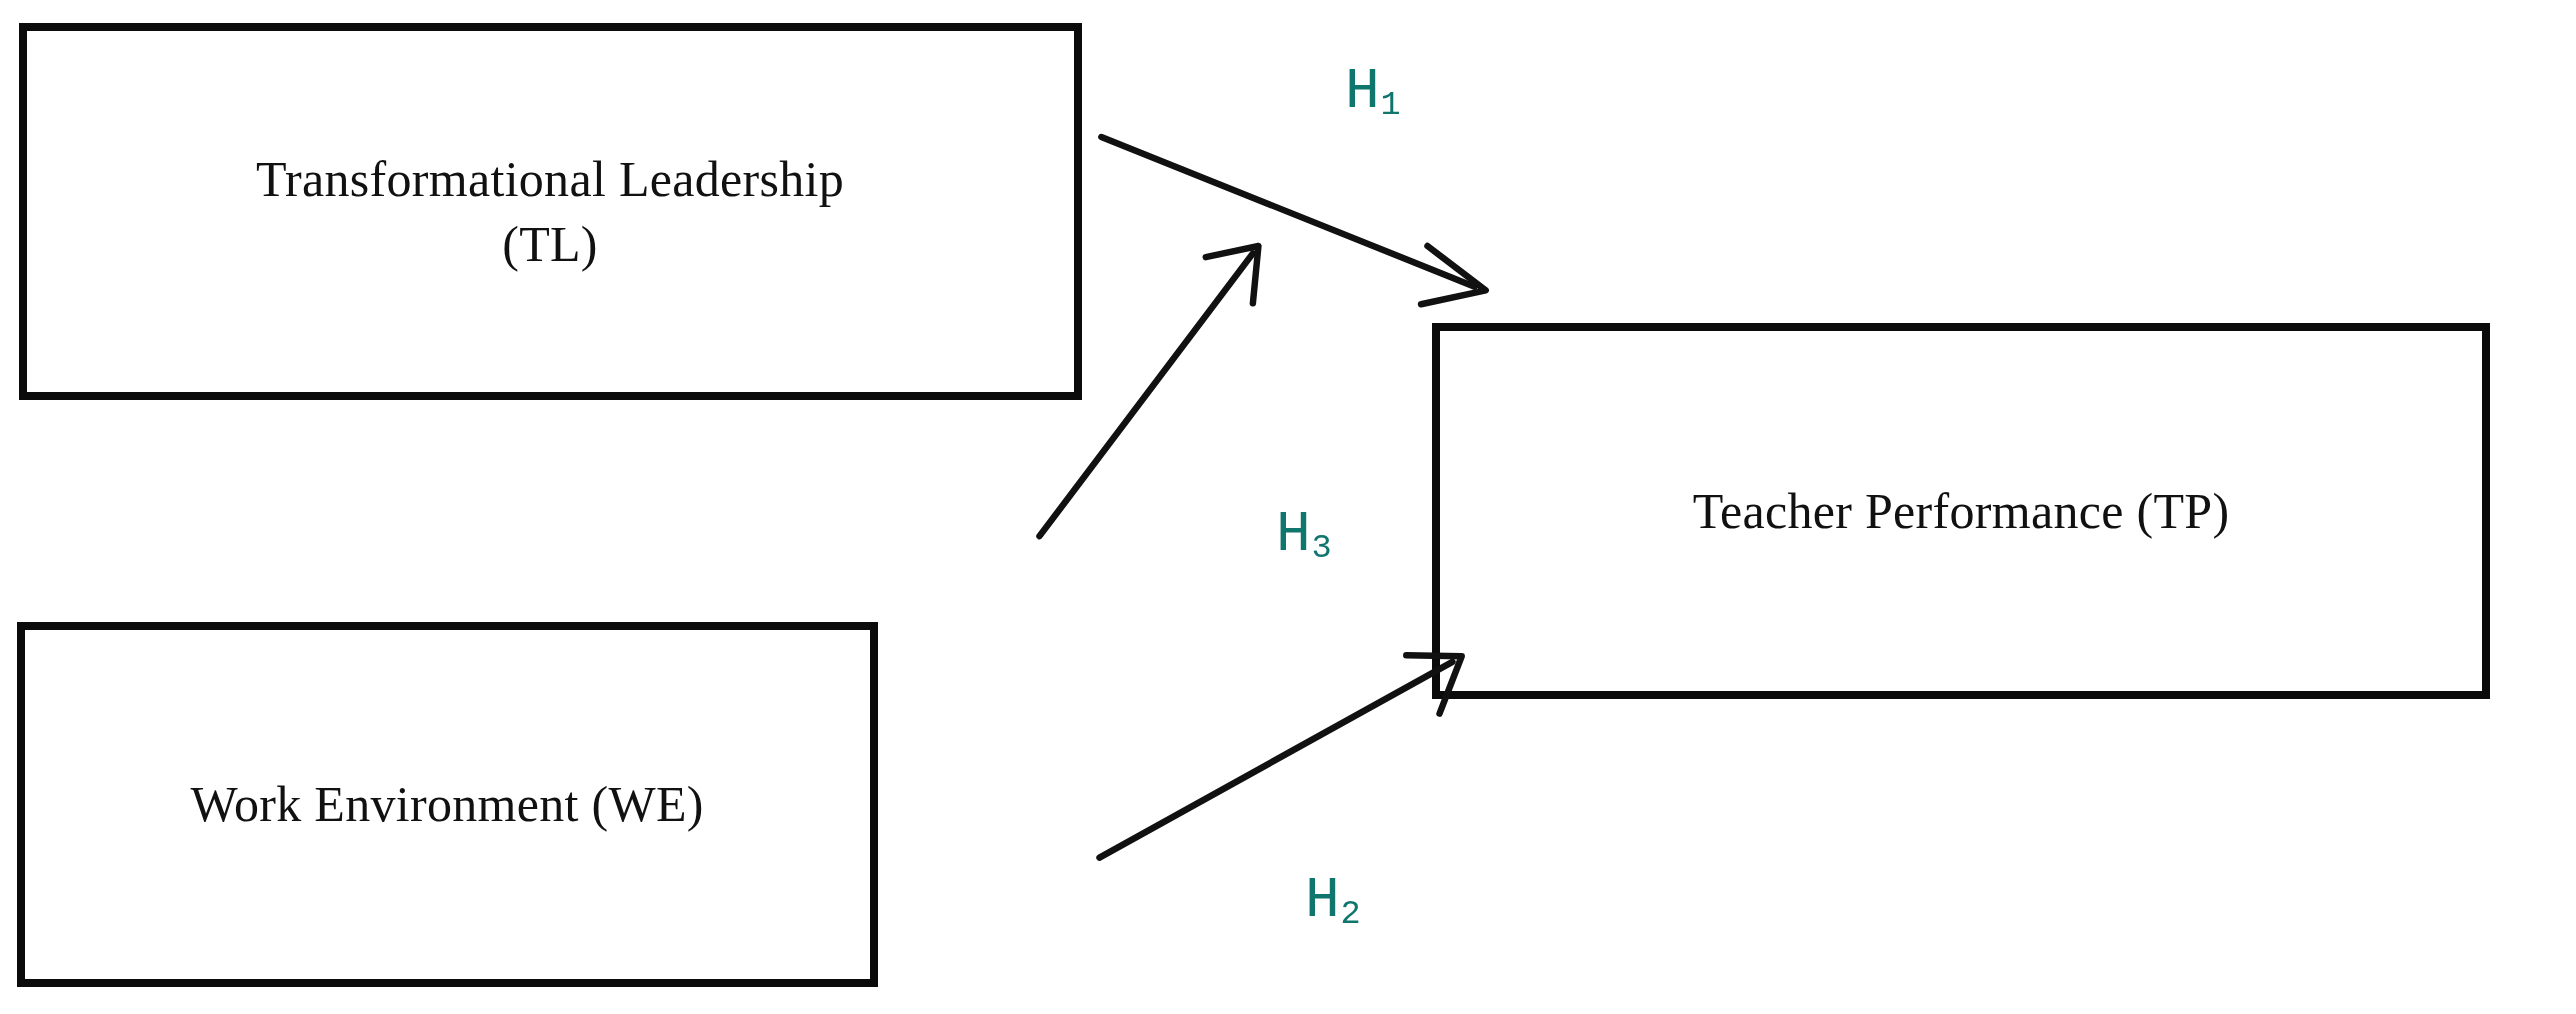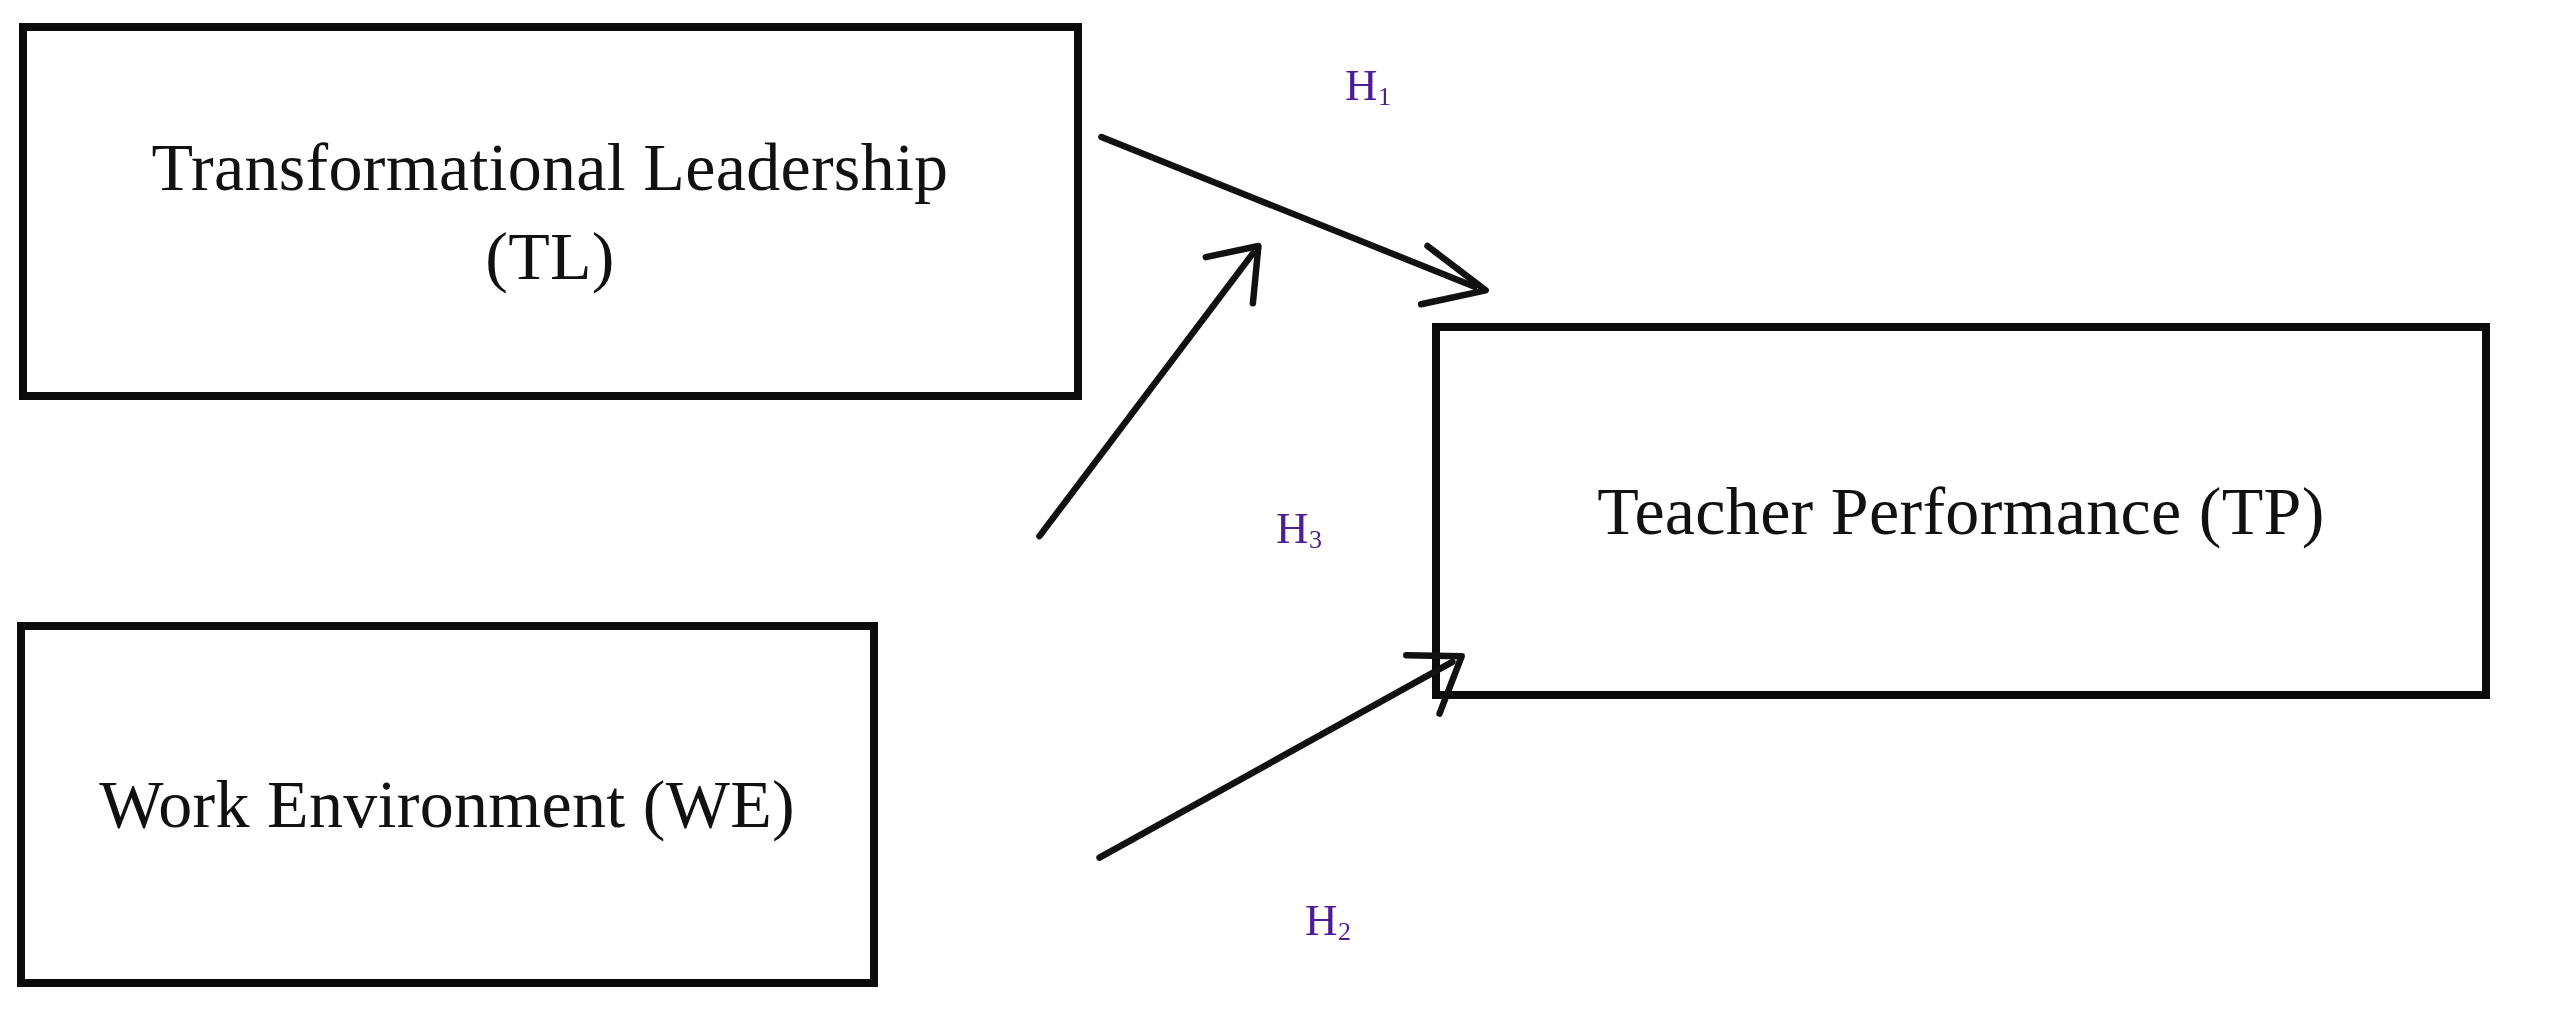--- a/index.html
+++ b/index.html
@@ -22,21 +22,21 @@
     box-sizing: border-box;
     background: #ffffff;
     border: 8.3px solid #0b0b0b;
     display: flex;
     align-items: center;
     justify-content: center;
     text-align: center;
   }
   .node-label {
     font-family: "Liberation Serif", "DejaVu Serif", serif;
-    font-size: 68px;
+    font-size: 50px;
     line-height: 1.30;
     color: #111111;
     letter-spacing: 0.3px;
     padding: 0 13px;
     white-space: pre-line;
   }
   #box-tl {
     left: 18.5px;
     top: 23px;
     width: 1063px;
@@ -57,36 +57,36 @@
   #arrow-layer {
     position: absolute;
     left: 0;
     top: 0;
     width: 2576px;
     height: 1015px;
     pointer-events: none;
   }
   .hyp-label {
     position: absolute;
-    font-family: Liberation Serif, serif;
-    font-size: 45px;
-    color: #4c1d95;
+    font-family: Liberation Mono, monospace;
+    font-size: 58px;
+    color: #0f766e;
     line-height: 1;
     white-space: nowrap;
   }
   .hyp-label sub {
     font-size: 0.58em;
     vertical-align: baseline;
     position: relative;
     top: 0.20em;
     left: 0.02em;
   }
   #label-h1 { left: 1345px; top: 63px; }
   #label-h3 { left: 1276px; top: 506px; }
-  #label-h2 { left: 1305px; top: 898px; }
+  #label-h2 { left: 1305px; top: 872px; }
 </style>
 </head>
 <body>
 
 <div id="canvas">
 
   <div class="node-box" id="box-tl">
     <div class="node-label">Transformational Leadership
 (TL)</div>
   </div>

